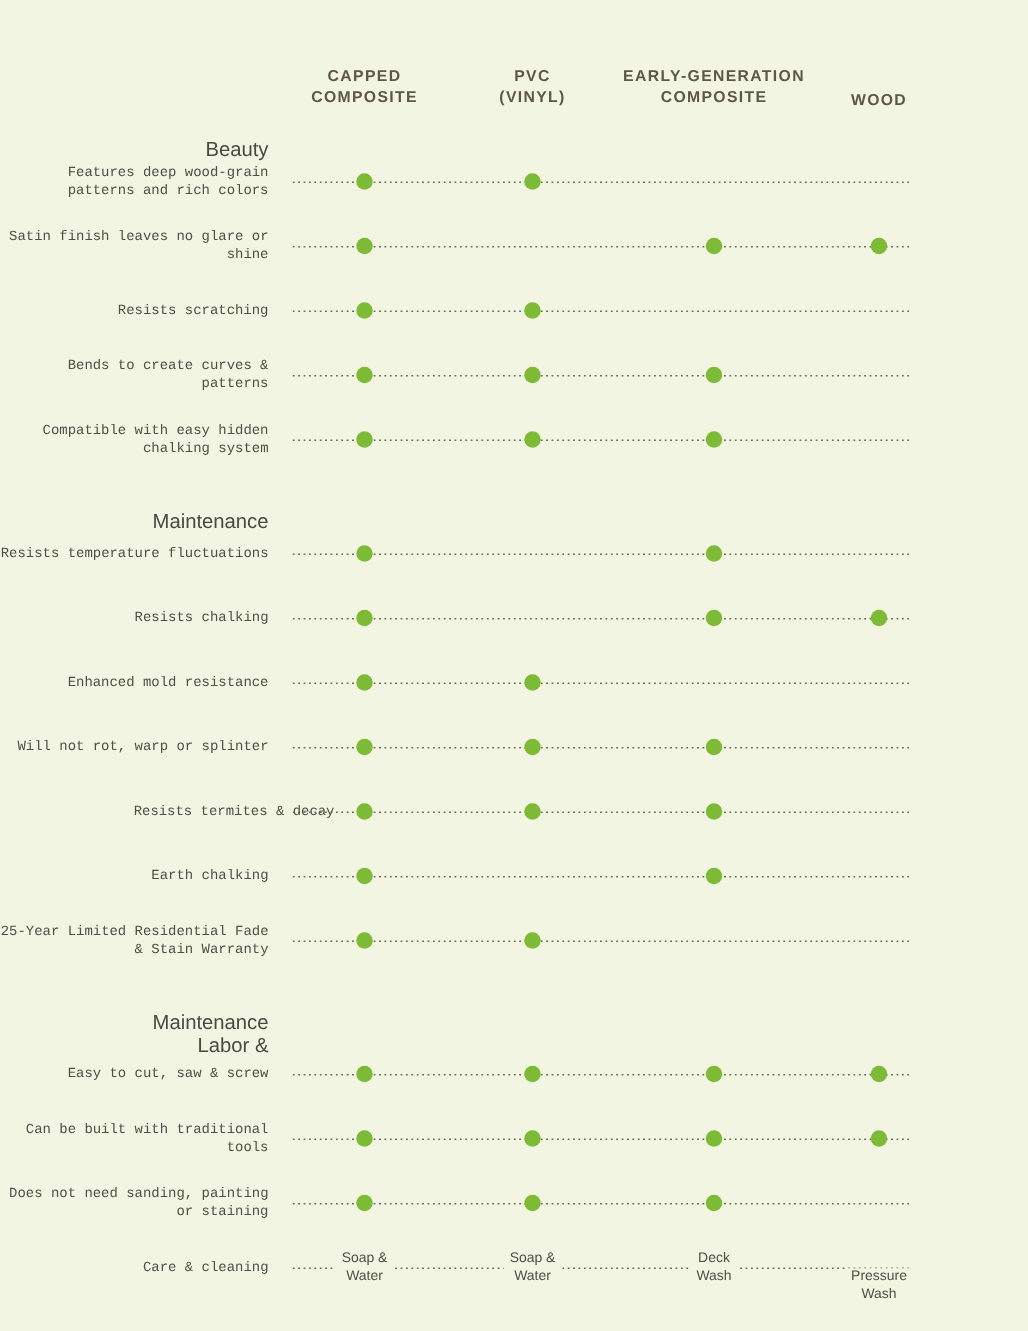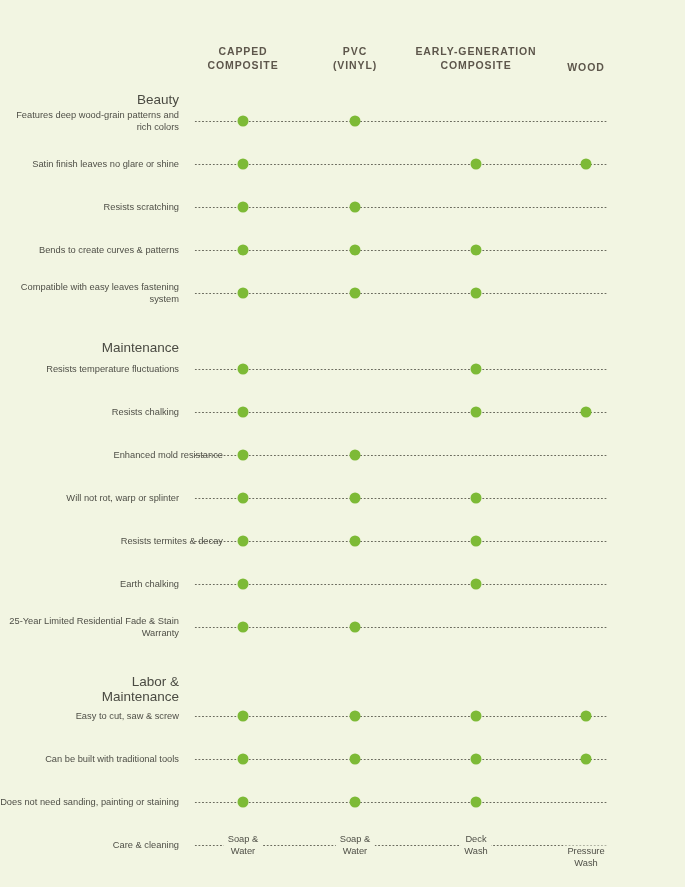--- a/index.html
+++ b/index.html
@@ -43,20 +43,21 @@
 
   
   .row{ position:absolute; left:0; width:685px; }
   .row-label{
     position:absolute;
     left:0; width:179px;
     text-align:right;
     font-size:9.3px;
     line-height:12px;
     color:#4f4f47;
+    font-family:Liberation Mono, monospace;
   }
   .dotline{
     position:absolute;
     left:194px;
     width:430px;
     height:1px;
     background-image:radial-gradient(circle, #6b6b5e 0.55px, rgba(0,0,0,0) 0.75px);
     background-size:3.6px 1px;
     background-repeat:repeat-x;
     background-position:0 0;
@@ -126,21 +127,21 @@
       </div>
       <div class="row" style="top: 250px;">
         <div class="dotline" style="top: 0px;"></div>
         <div class="row-label" style="top: 0px; transform: translateY(-50%);">Bends to create curves &amp; patterns</div>
         <div class="dot" style="left: 243px; top: 0px; background: rgb(125, 186, 54);"></div>
         <div class="dot" style="left: 355px; top: 0px; background: rgb(125, 186, 54);"></div>
         <div class="dot" style="left: 476px; top: 0px; background: rgb(125, 186, 54);"></div>
       </div>
       <div class="row" style="top: 293px;">
         <div class="dotline" style="top: 0px;"></div>
-        <div class="row-label" style="top: 0px; transform: translateY(-50%);">Compatible with easy leaves fastening system</div>
+        <div class="row-label" style="top: 0px; transform: translateY(-50%);">Compatible with easy hidden chalking system</div>
         <div class="dot" style="left: 243px; top: 0px; background: rgb(125, 186, 54);"></div>
         <div class="dot" style="left: 355px; top: 0px; background: rgb(125, 186, 54);"></div>
         <div class="dot" style="left: 476px; top: 0px; background: rgb(125, 186, 54);"></div>
       </div>
       <div class="section-head" style="top: 340px;">
         <div>Maintenance</div>
       </div>
       <div class="row" style="top: 369px;">
         <div class="dotline" style="top: 0px;"></div>
         <div class="row-label" style="top: 0px; transform: translateY(-50%); text-align: right;">Resists temperature fluctuations</div>
@@ -149,21 +150,21 @@
       </div>
       <div class="row" style="top: 412px;">
         <div class="dotline" style="top: 0px;"></div>
         <div class="row-label" style="top: 0px; transform: translateY(-50%);">Resists chalking</div>
         <div class="dot" style="left: 243px; top: 0px; background: rgb(125, 186, 54);"></div>
         <div class="dot" style="left: 476px; top: 0px; background: rgb(125, 186, 54);"></div>
         <div class="dot" style="left: 586px; top: 0px; background: rgb(125, 186, 54);"></div>
       </div>
       <div class="row" style="top: 455px;">
         <div class="dotline" style="top: 0px;"></div>
-        <div class="row-label" style="top: 0px; transform: translateY(-50%); margin-left: 44px;">Enhanced mold resistance</div>
+        <div class="row-label" style="top: 0px; transform: translateY(-50%);">Enhanced mold resistance</div>
         <div class="dot" style="left: 243px; top: 0px; background: rgb(125, 186, 54);"></div>
         <div class="dot" style="left: 355px; top: 0px; background: rgb(125, 186, 54);"></div>
       </div>
       <div class="row" style="top: 498px;">
         <div class="dotline" style="top: 0px;"></div>
         <div class="row-label" style="top: 0px; transform: translateY(-50%);">Will not rot, warp or splinter</div>
         <div class="dot" style="left: 243px; top: 0px; background: rgb(125, 186, 54);"></div>
         <div class="dot" style="left: 355px; top: 0px; background: rgb(125, 186, 54);"></div>
         <div class="dot" style="left: 476px; top: 0px; background: rgb(125, 186, 54);"></div>
       </div>
@@ -180,22 +181,22 @@
         <div class="dot" style="left: 243px; top: 0px; background: rgb(125, 186, 54);"></div>
         <div class="dot" style="left: 476px; top: 0px; background: rgb(125, 186, 54);"></div>
       </div>
       <div class="row" style="top: 627px;">
         <div class="dotline" style="top: 0px;"></div>
         <div class="row-label" style="top: 0px; transform: translateY(-50%);">25-Year Limited Residential Fade &amp; Stain Warranty</div>
         <div class="dot" style="left: 243px; top: 0px; background: rgb(125, 186, 54);"></div>
         <div class="dot" style="left: 355px; top: 0px; background: rgb(125, 186, 54);"></div>
       </div>
       <div class="section-head" style="top: 674px;">
+        <div>Maintenance</div>
         <div>Labor &amp;</div>
-        <div>Maintenance</div>
       </div>
       <div class="row" style="top: 716px;">
         <div class="dotline" style="top: 0px;"></div>
         <div class="row-label" style="top: 0px; transform: translateY(-50%);">Easy to cut, saw &amp; screw</div>
         <div class="dot" style="left: 243px; top: 0px; background: rgb(125, 186, 54);"></div>
         <div class="dot" style="left: 355px; top: 0px; background: rgb(125, 186, 54);"></div>
         <div class="dot" style="left: 476px; top: 0px; background: rgb(125, 186, 54);"></div>
         <div class="dot" style="left: 586px; top: 0px; background: rgb(125, 186, 54);"></div>
       </div>
       <div class="row" style="top: 759px;">

